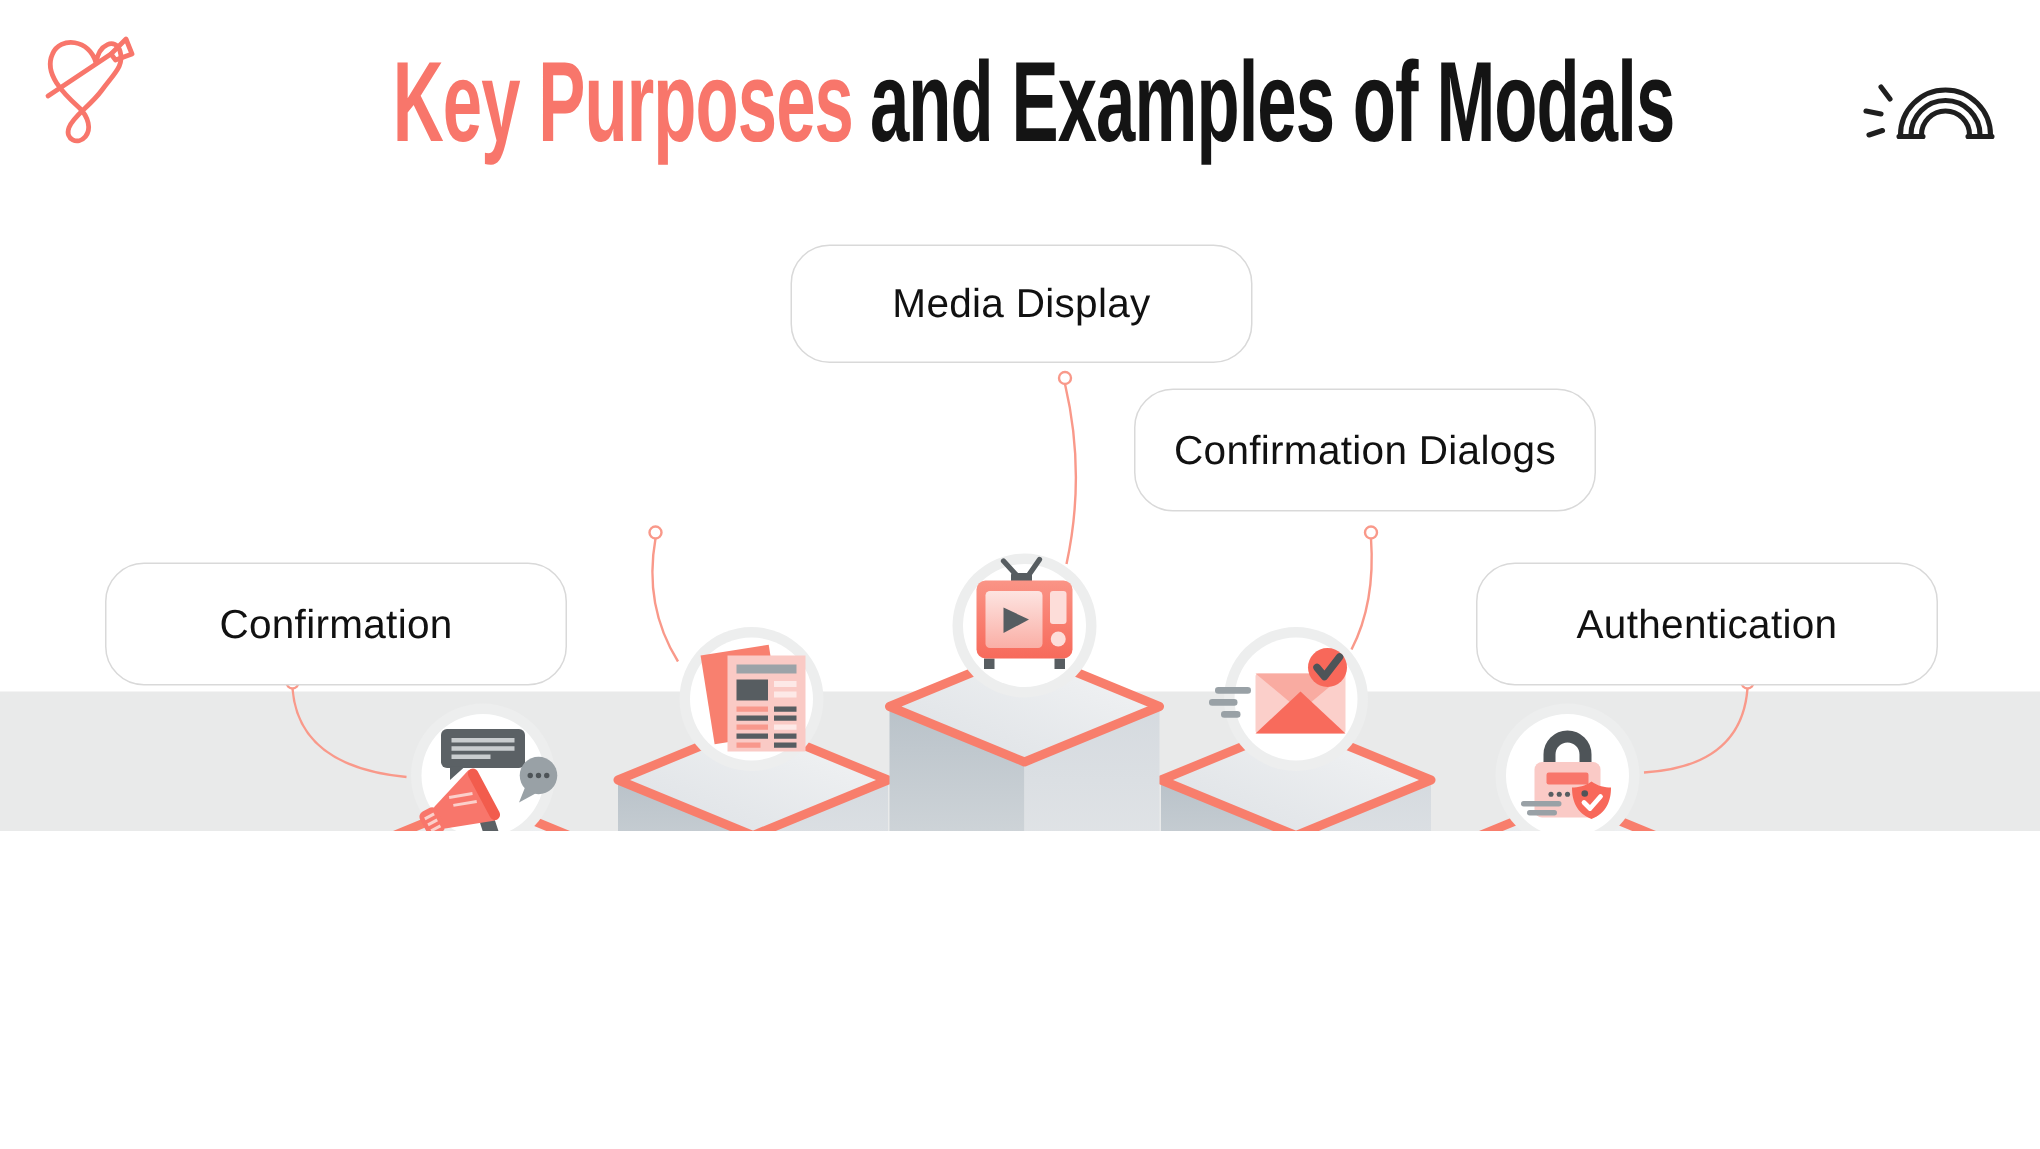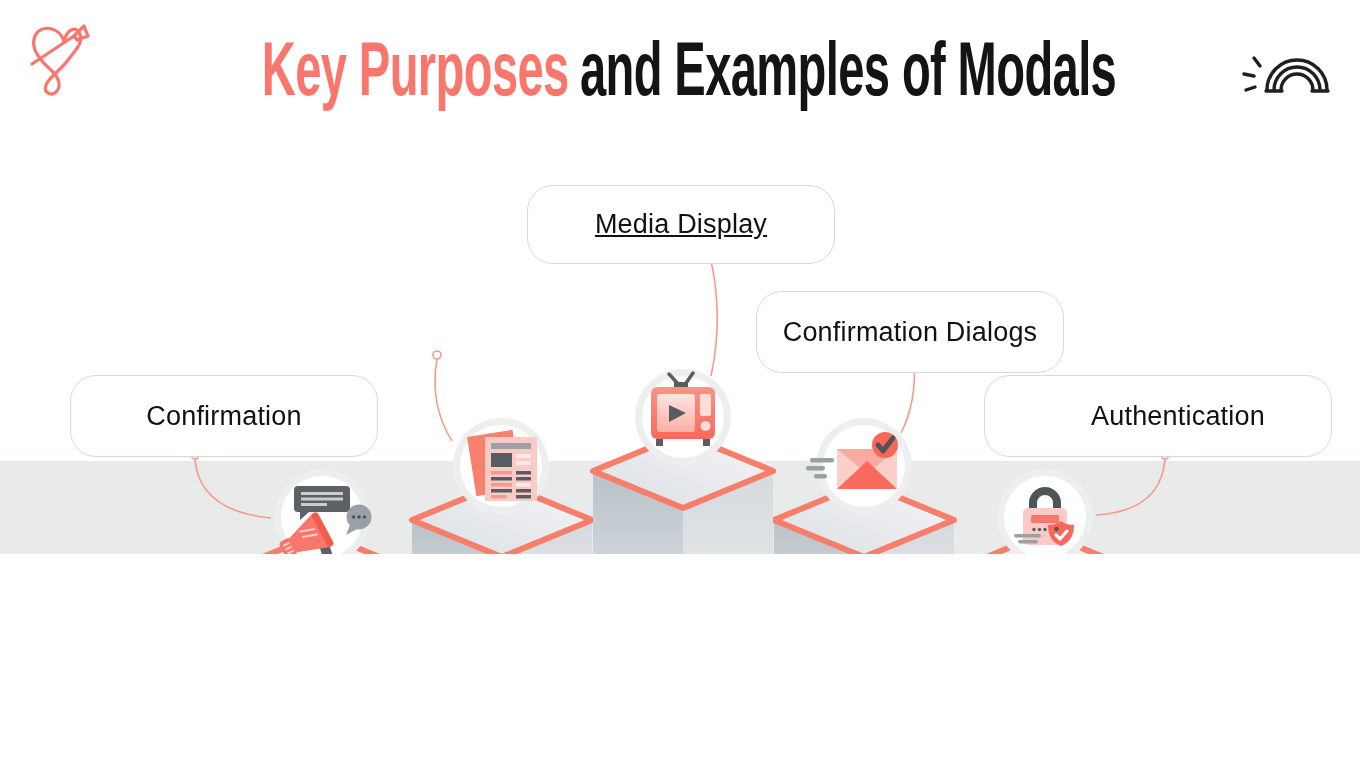--- a/index.html
+++ b/index.html
@@ -16,23 +16,23 @@
   }
   .title .hl{color:#F8766B;}
   .title .rest{margin-left:0.24em;}
   .label-box{
     position:absolute;background:#ffffff;border:1.5px solid #D9D9D9;border-radius:26px;
     display:flex;align-items:center;justify-content:center;
     font-size:27px;color:#111111;letter-spacing:0.2px;
   }
   .b1{left:70px;top:375px;width:306px;height:80px;}
   .b2{left:299px;top:275px;width:306px;height:80px;}
-  .b3{left:527px;top:185px;width:306px;height:77px;text-decoration:underline;}
-  .b4{left:756px;top:291px;width:306px;height:80px;justify-content:center;}
-  .b5{left:984px;top:375px;width:306px;height:80px;padding-left:40px;}
+  .b3{left:527px;top:163px;width:306px;height:77px;}
+  .b4{left:756px;top:259px;width:306px;height:80px;justify-content:center;}
+  .b5{left:984px;top:375px;width:306px;height:80px;}
   .corner{position:absolute;}
   .c-tl{left:22px;top:14px;}
   .c-tr{left:1238px;top:30px;}
   .c-bl{left:30px;top:668px;}
   .c-br{left:1256px;top:648px;}
 </style>
 </head>
 <body>
 
 <div class="stage">

